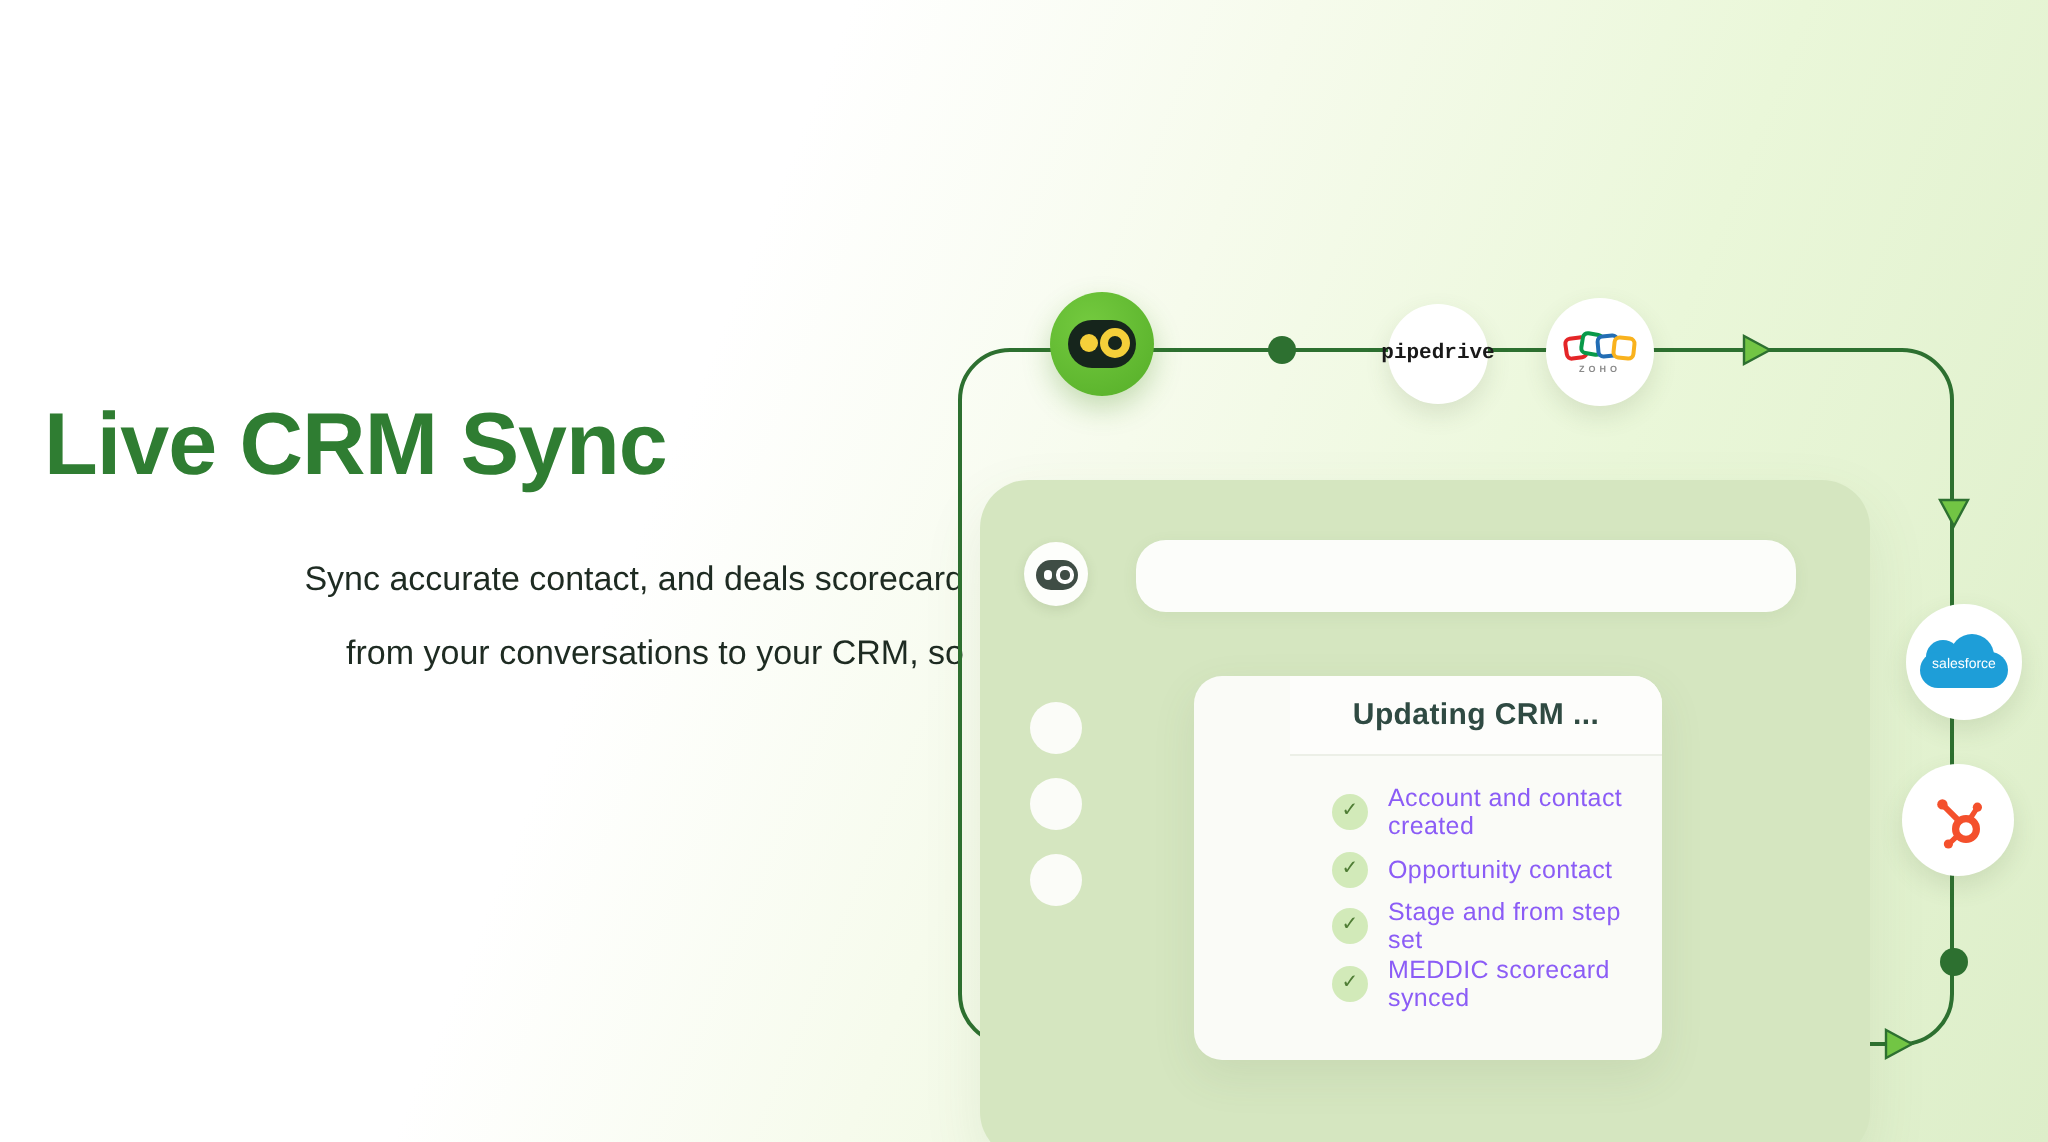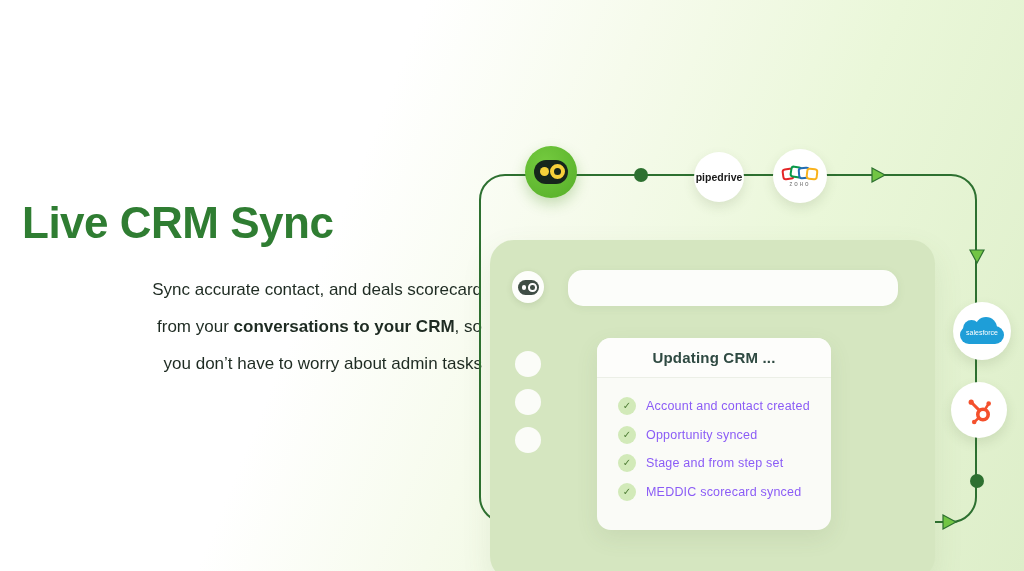--- a/index.html
+++ b/index.html
@@ -8,21 +8,21 @@
     position:relative; width:1024px; height:571px; overflow:hidden;
     font-family:"Liberation Sans","DejaVu Sans",sans-serif;
     background:linear-gradient(112deg,#ffffff 0%,#ffffff 34%,#f6fbec 52%,#eaf7d9 72%,#ddeec9 100%);
   }
 
   
   .hero { position:absolute; left:22px; top:198px; width:460px; }
   .hero h1 { font-size:44px; font-weight:800; color:#2f7d32; letter-spacing:-0.5px; }
   .desc { margin-top:23px; font-size:17px; color:#1e2b22;text-align:right; }
   .desc .line { display:block; line-height:37px; white-space:nowrap; }
-  .desc .b { font-weight:700;margin-top:20px; }
+  .desc .b { font-weight:400;margin-top:20px; }
 
   
   .loop { position:absolute; left:479px; top:174px; width:498px; height:349px;
           border:2px solid #2d7030; border-radius:26px; z-index:1; }
 
   
   .panel { position:absolute; left:490px; top:240px; width:445px; height:340px;
            background:#d5e6c0; border-radius:24px; box-shadow:0 12px 30px rgba(90,120,60,.10); z-index:2; }
 
   
@@ -34,21 +34,21 @@
           box-shadow:0 6px 14px rgba(70,140,30,.28); }
   .oliv-face { position:absolute; left:9px; top:14px; width:34px; height:24px; border-radius:12px; background:#16251c; }
   .oliv-dot  { position:absolute; left:6px; top:7px; width:9px; height:9px; border-radius:50%; background:#f5cf3a; }
   .oliv-ring { position:absolute; left:16px; top:4px; width:15px; height:15px; border-radius:50%; border:4.5px solid #f5cf3a; }
 
   .flow-dot { position:absolute; width:14px; height:14px; border-radius:50%; background:#2d7030; z-index:3; }
   .dot-top   { left:634px; top:168px; }
   .dot-right { left:970px; top:474px; }
 
   .pipedrive { left:694px; top:152px; width:50px; height:50px; display:flex; align-items:center; justify-content:center; }
-  .pipedrive span { font-size:10.5px; font-weight:700; color:#191919; }
+  .pipedrive span { font-size:10.5px; font-weight:700; color:#191919;font-family:Liberation Mono, monospace; }
 
   .zoho { left:773px; top:149px; width:54px; height:54px; }
   .zoho-squares { position:absolute; left:9px; top:18px; width:37px; height:14px; }
   .zsq { position:absolute; width:12px; height:12px; border-radius:3.5px; border:2.2px solid; background:#fff; }
   .zsq.r { left:0;    top:1px;  border-color:#e42527; transform:rotate(-8deg); }
   .zsq.g { left:8px;  top:-1px; border-color:#089949; transform:rotate(9deg); }
   .zsq.b { left:16px; top:0;    border-color:#226db4; transform:rotate(-5deg); }
   .zsq.y { left:24px; top:1px;  border-color:#f9b21d; transform:rotate(6deg); }
   .zoho-label { position:absolute; left:0; right:0; top:33px; text-align:center;
                 font-size:4.5px; letter-spacing:2px; color:#8a8a8a; font-weight:700; }
@@ -75,42 +75,41 @@
   .mini-dot  { position:absolute; left:4px; top:5.5px; width:4.5px; height:4.5px; border-radius:50%; background:#fff; }
   .mini-ring { position:absolute; left:10.5px; top:3.5px; width:8.5px; height:8.5px; border-radius:50%; border:2.2px solid #fff; }
 
   .searchbar { position:absolute; left:568px; top:270px; width:330px; height:36px; border-radius:15px;
                background:#fcfdfa; box-shadow:0 2px 8px rgba(90,110,70,.08); z-index:3; }
 
   .side-dot { position:absolute; left:515px; width:26px; height:26px; border-radius:50%; background:#fbfcf8; z-index:3; }
   .side-dot.d1 { top:351px; } .side-dot.d2 { top:389px; } .side-dot.d3 { top:427px; }
 
   .status-card { position:absolute; left:597px; top:338px; width:234px; height:192px; border-radius:14px;
-                 background:#fafbf7; box-shadow:0 8px 22px rgba(90,110,70,.10); overflow:hidden; z-index:3; }
+                 background:#fafbf7; box-shadow:0 8px 22px rgba(90,110,70,.10); overflow:hidden; z-index:3;padding-left:48px; }
   .status-header { height:40px; display:flex; align-items:center; justify-content:center;
                    border-bottom:1px solid #ecefe7; background:#fdfdfb; }
   .status-title { font-size:15px; font-weight:700; color:#2f4a42; letter-spacing:.2px; }
   .status-list { padding:18px 0 0 21px; }
   .status-item { display:flex; align-items:center; height:20px; margin-bottom:8.5px; }
   .check-badge { width:18px; height:18px; border-radius:50%; background:#d2eab9;
                  display:flex; align-items:center; justify-content:center; margin-right:10px; flex:0 0 18px; }
   .check-badge span { font-size:10px; color:#4f7d35; font-weight:700; line-height:1; }
   .status-item .label { font-size:12.5px; color:#8b5cf6; letter-spacing:.2px; }
 </style>
 </head>
 <body>
 
 <div id="app">
 
   <div class="hero">
     <h1>Live CRM Sync</h1>
     <div class="desc">
       <span class="line"><span>Sync accurate contact, and deals scorecard</span><span class="b"></span><span></span></span>
       <span class="line"><span>from your </span><span class="b">conversations to your CRM</span><span>, so</span></span>
-      <span class="line"><span>you don’t have to worry about admin tasks</span><span class="b"></span><span></span></span>
     </div>
   </div>
 
   <div class="loop"></div>
 
   <div class="panel"></div>
 
   <div class="node oliv">
     <div class="oliv-face">
       <div class="oliv-dot"></div>
@@ -192,21 +191,21 @@
       <div class="status-item">
         <span class="check-badge">
             <span>✓</span>
           </span>
         <span class="label">Account and contact created</span>
       </div>
       <div class="status-item">
         <span class="check-badge">
             <span>✓</span>
           </span>
-        <span class="label">Opportunity synced</span>
+        <span class="label">Opportunity contact</span>
       </div>
       <div class="status-item">
         <span class="check-badge">
             <span>✓</span>
           </span>
         <span class="label">Stage and from step set</span>
       </div>
       <div class="status-item">
         <span class="check-badge">
             <span>✓</span>

